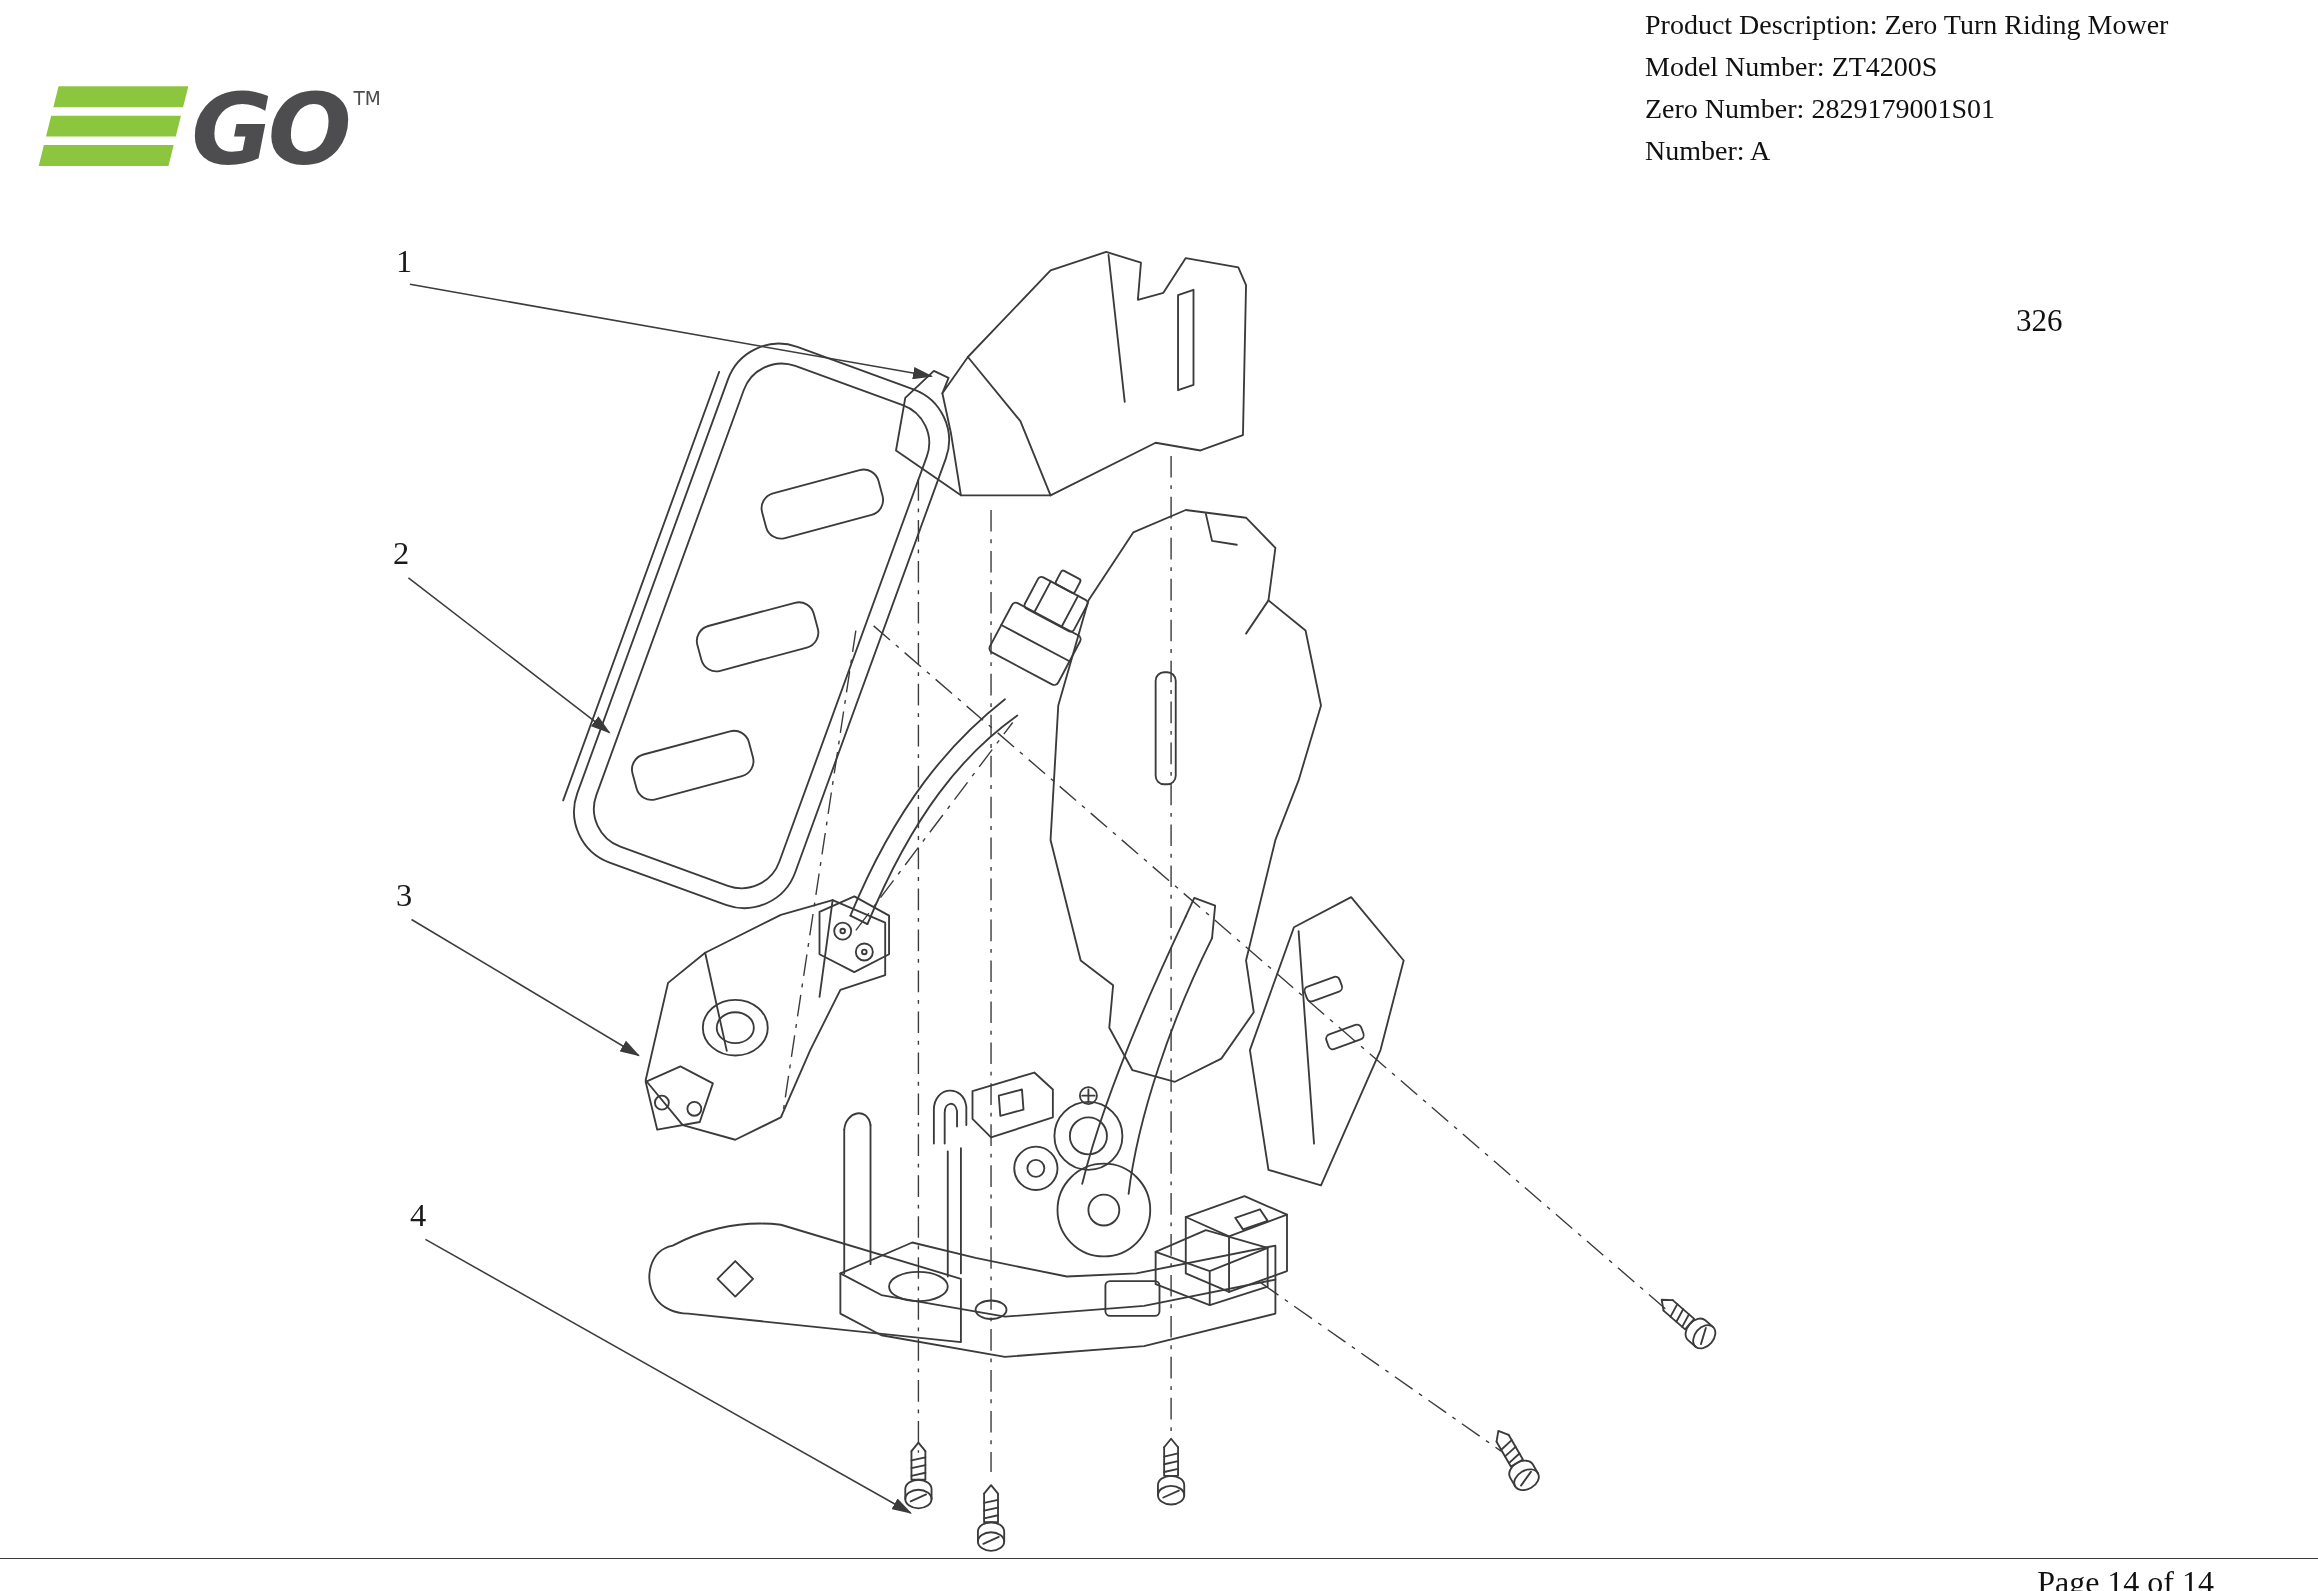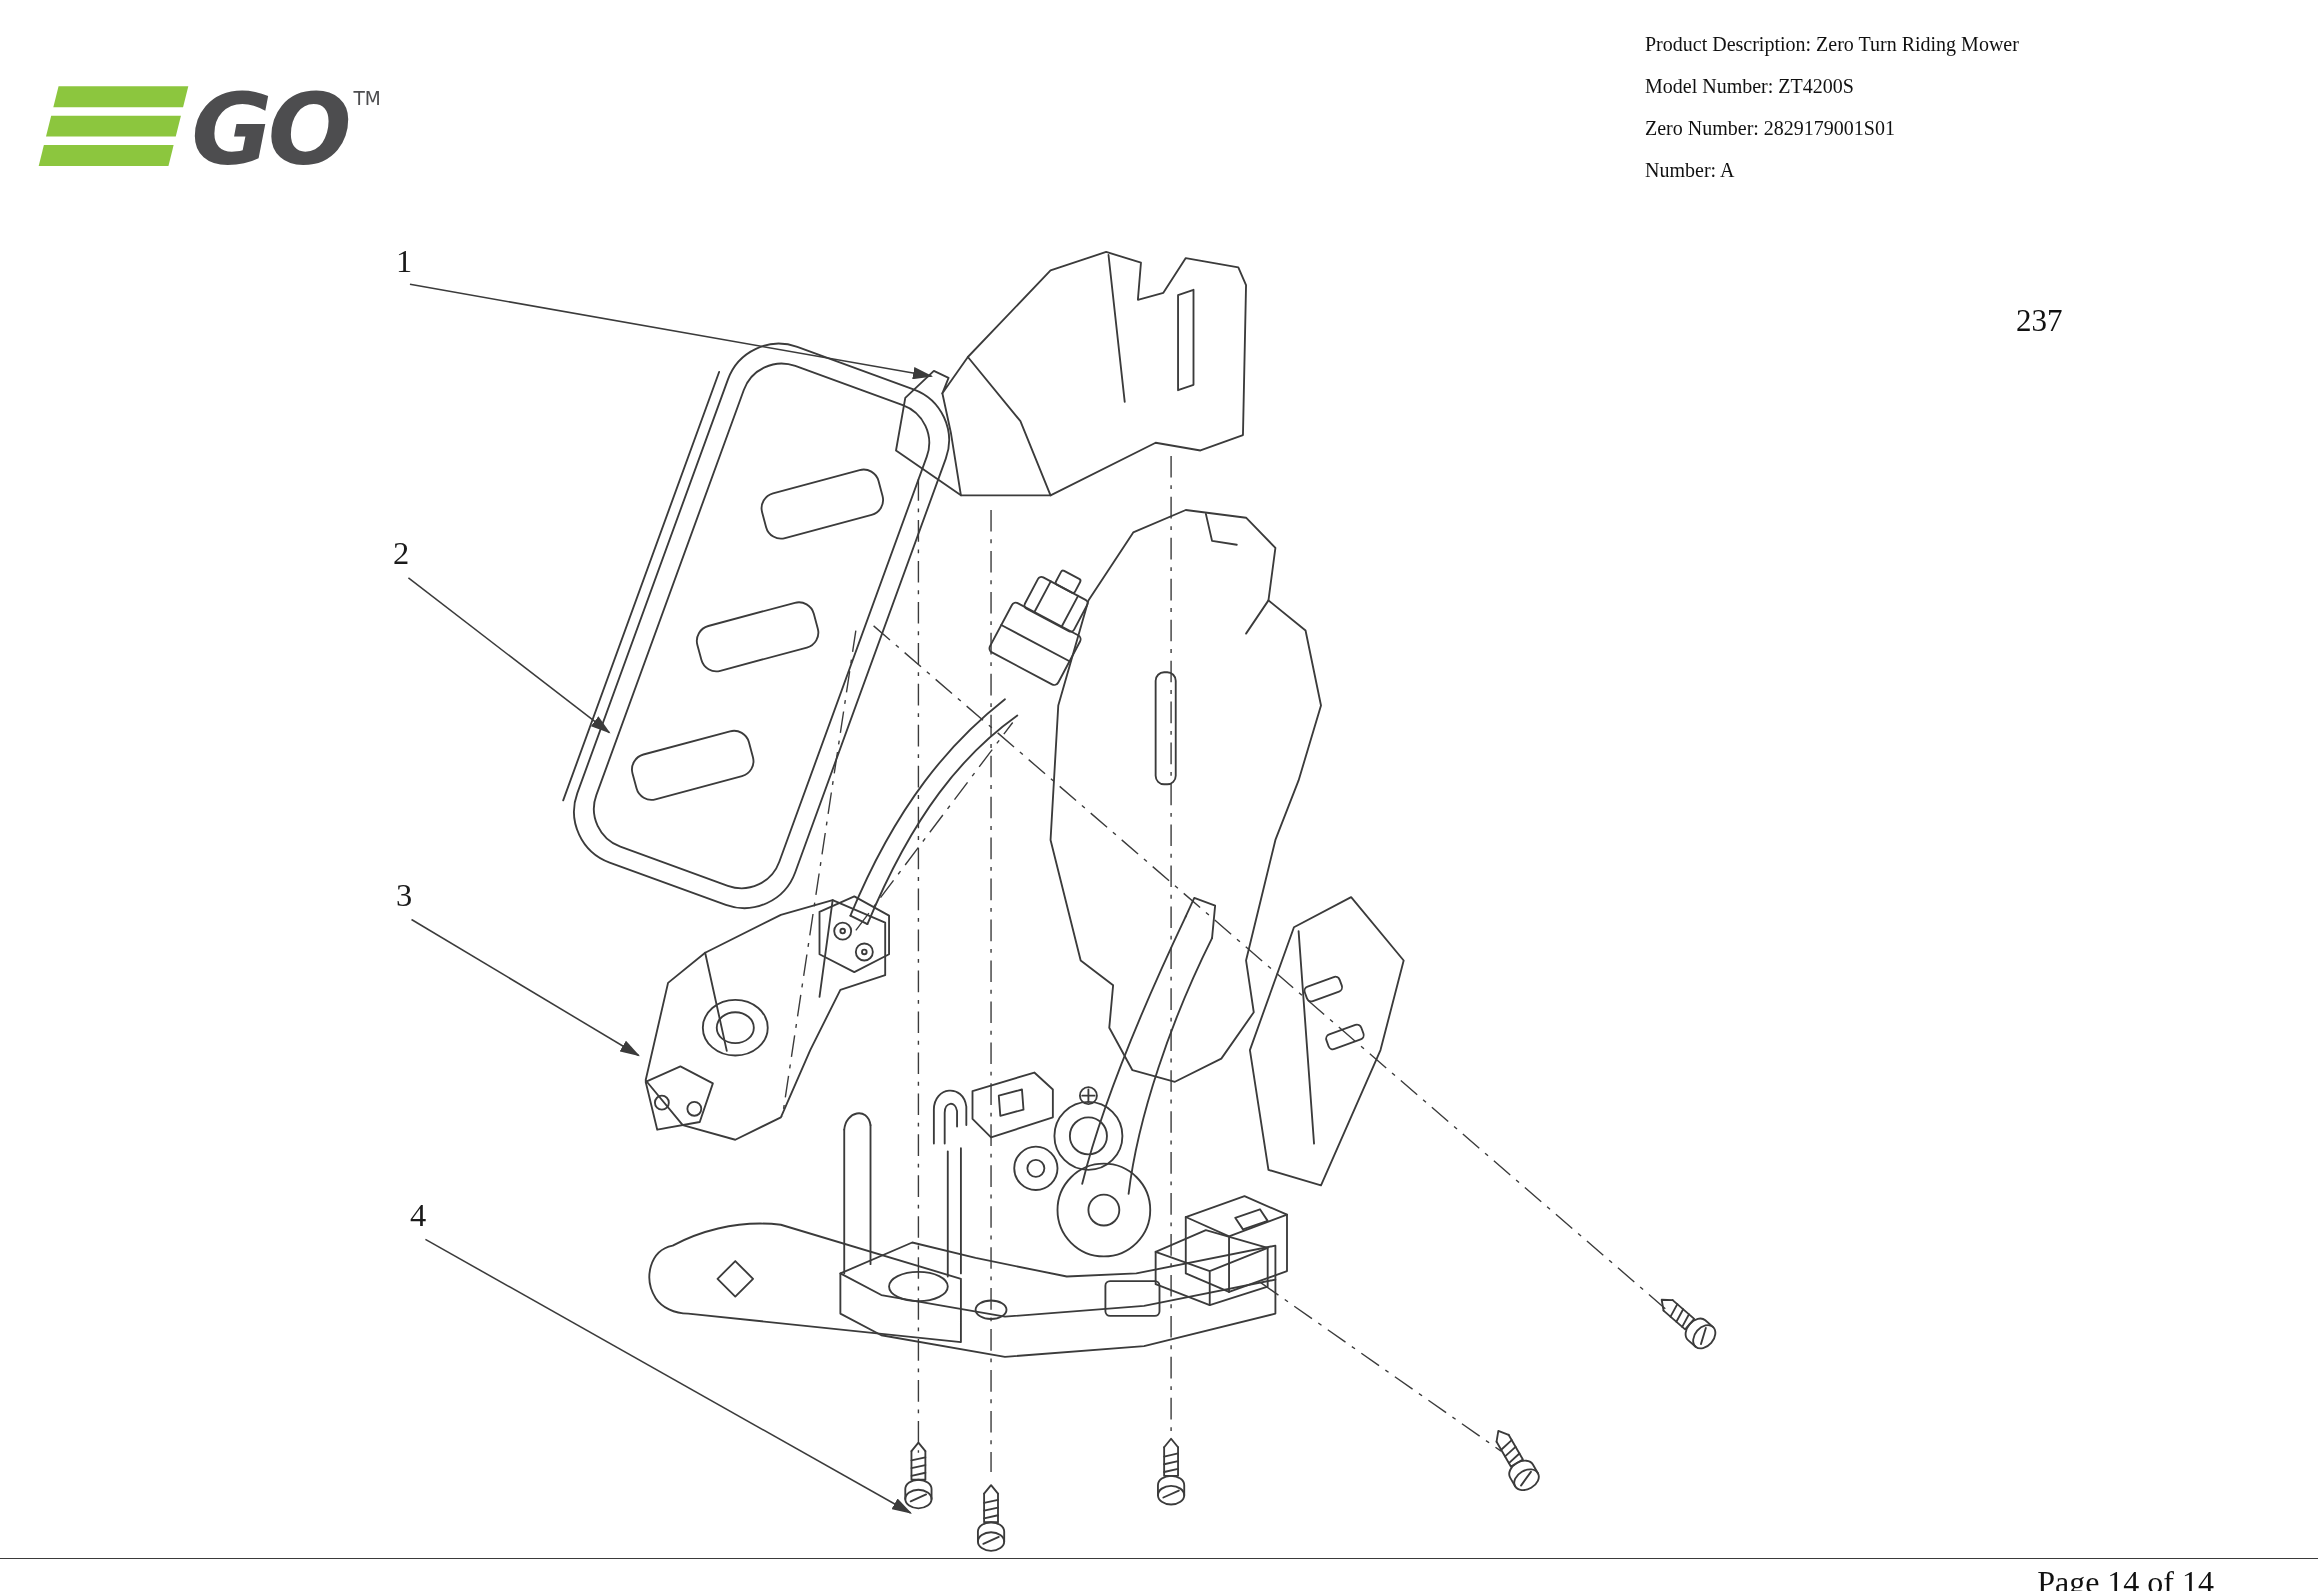--- a/index.html
+++ b/index.html
@@ -11,23 +11,23 @@
     font-family:"Liberation Serif", serif;
     color:#111;
     overflow:hidden;
   }
   
   .logo{position:absolute;left:23px;top:80px;width:363px;height:93px;}
   
   .info-block{
     position:absolute;
     left:1645px;
-    top:23px;
+    top:4px;
     width:665px;
-    font-size:20px;
+    font-size:28px;
     line-height:42px;
     white-space:nowrap;
   }
   
   .figure-number{
     position:absolute;
     left:2016px;
     top:303px;
     font-size:31px;
   }
@@ -71,21 +71,21 @@
     <text x="428" y="32" font-family="DejaVu Sans, sans-serif" font-size="24" fill="#4D4D4F">TM</text>
   </svg>
 
   <div class="info-block">
     <div>Product Description: Zero Turn Riding Mower</div>
     <div>Model Number: ZT4200S</div>
     <div>Zero Number: 2829179001S01</div>
     <div>Number: A</div>
   </div>
 
-  <div class="figure-number">237</div>
+  <div class="figure-number">326</div>
 
   <svg class="diagram" viewBox="0 0 3000 2059">
     <defs>
       <marker id="arrow" markerUnits="userSpaceOnUse" markerWidth="26" markerHeight="16" refX="24" refY="8" orient="auto">
         <polygon points="0,0 26,8 0,16" fill="#3B3B3B"></polygon>
       </marker>
       <g id="screw-shape" fill="none" stroke="#3B3B3B" stroke-width="2.4" stroke-linecap="round" stroke-linejoin="round">
         <ellipse cx="0" cy="0" rx="17" ry="12"></ellipse>
         <path d="M-17,0 L-17,13 A17,12 0 0 0 17,13 L17,0"></path>
         <path d="M-10,6 L10,-3"></path>

